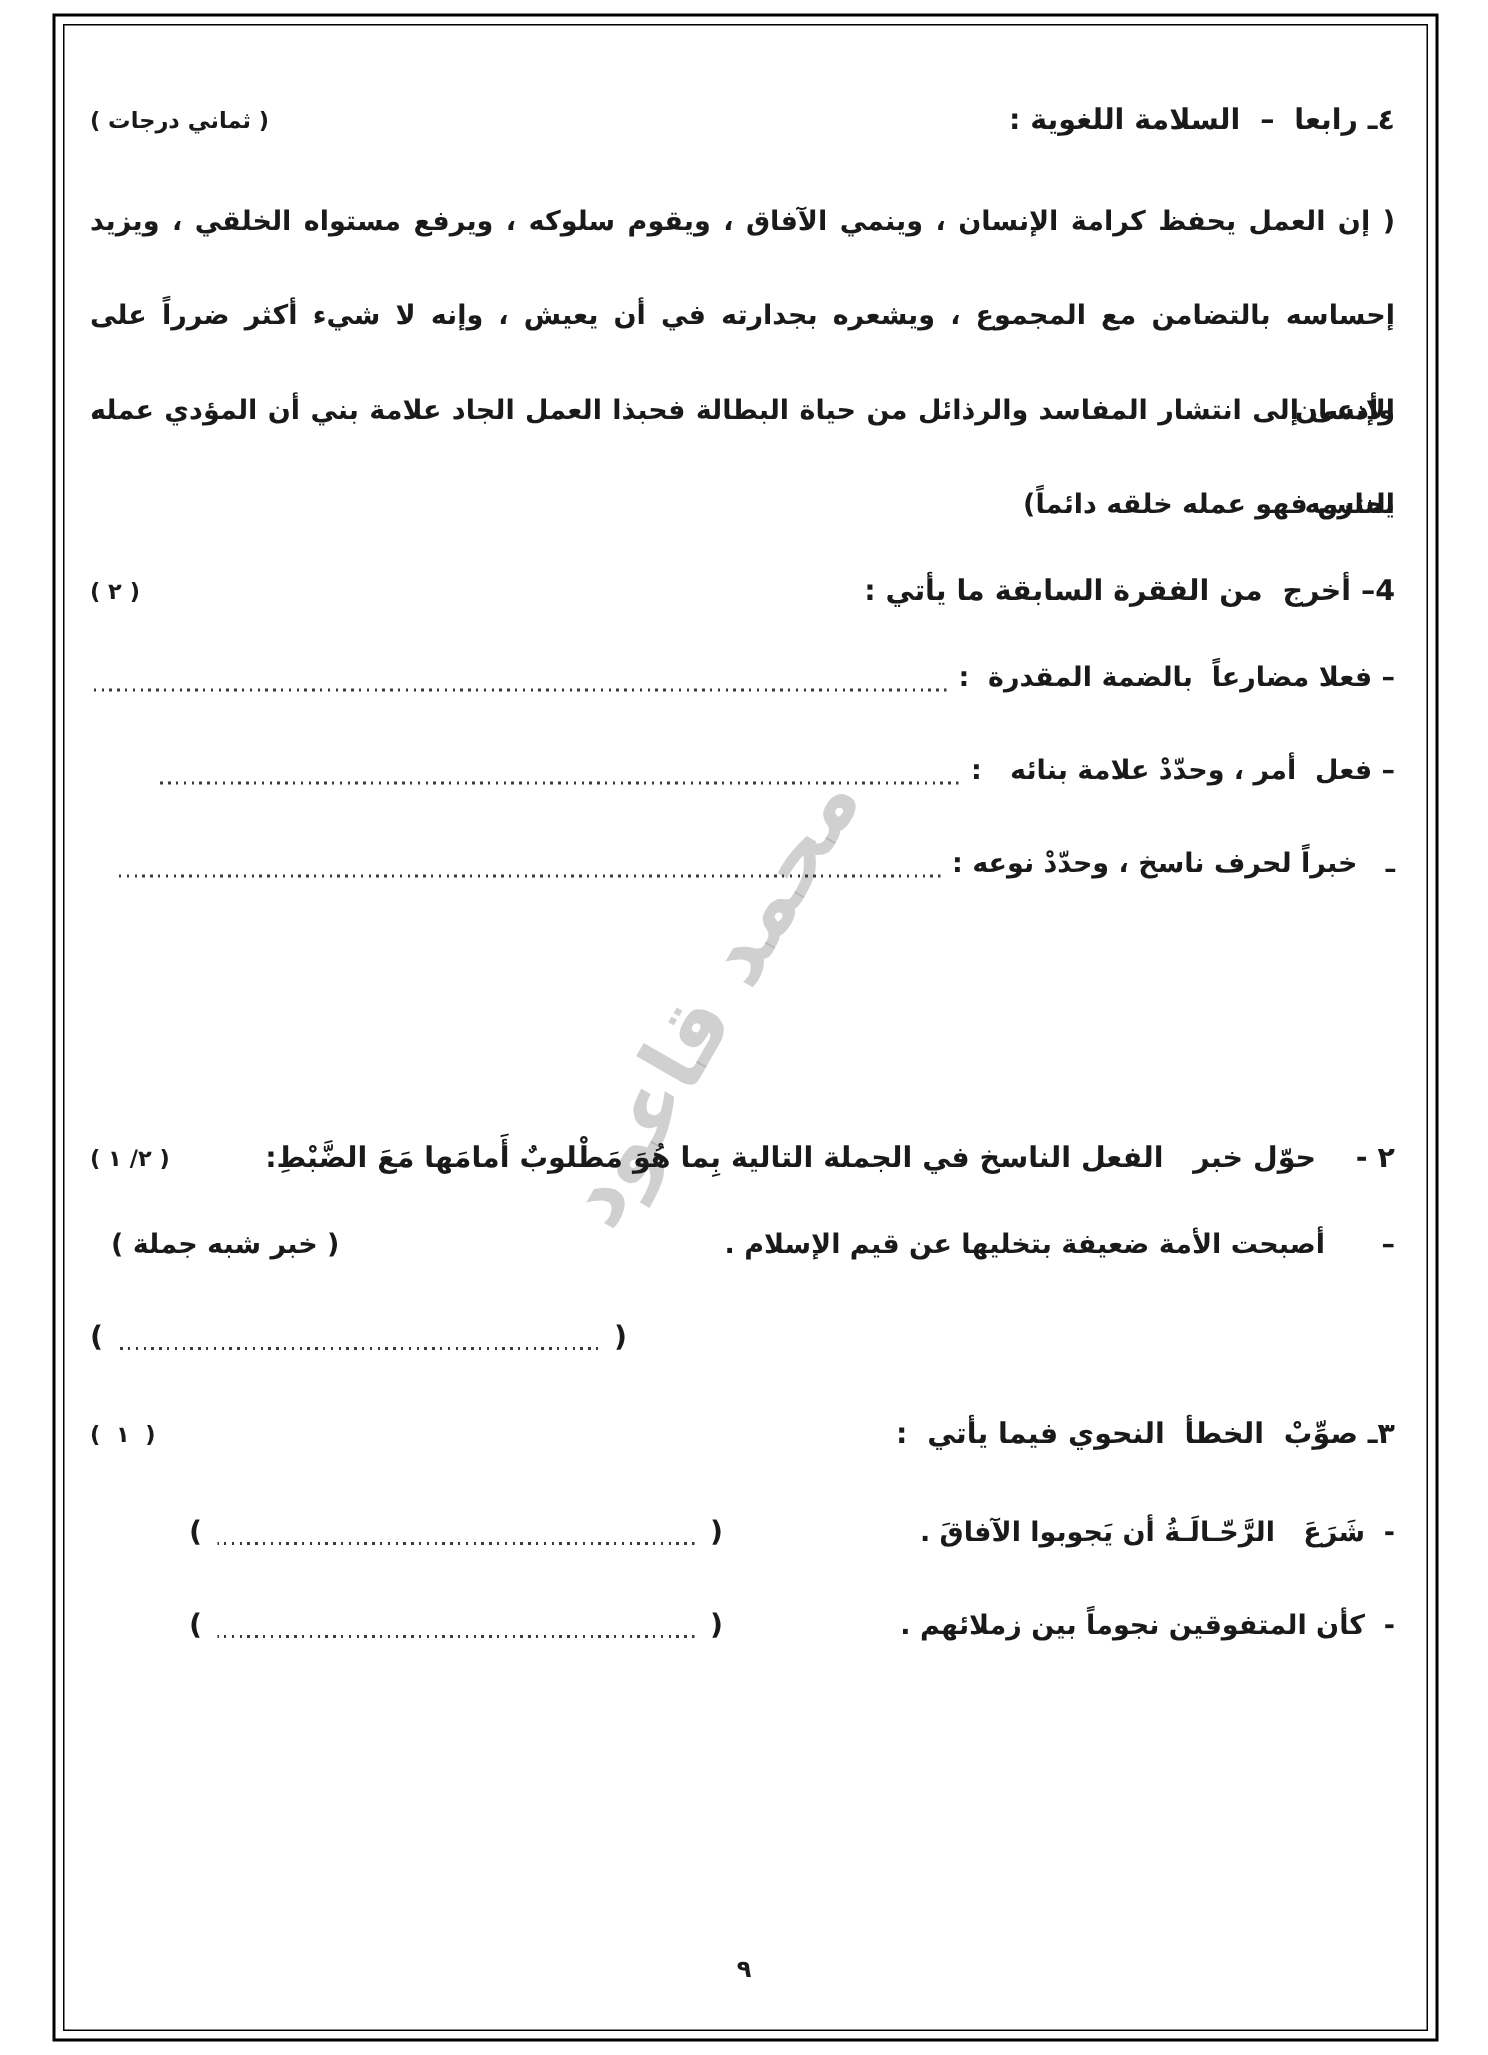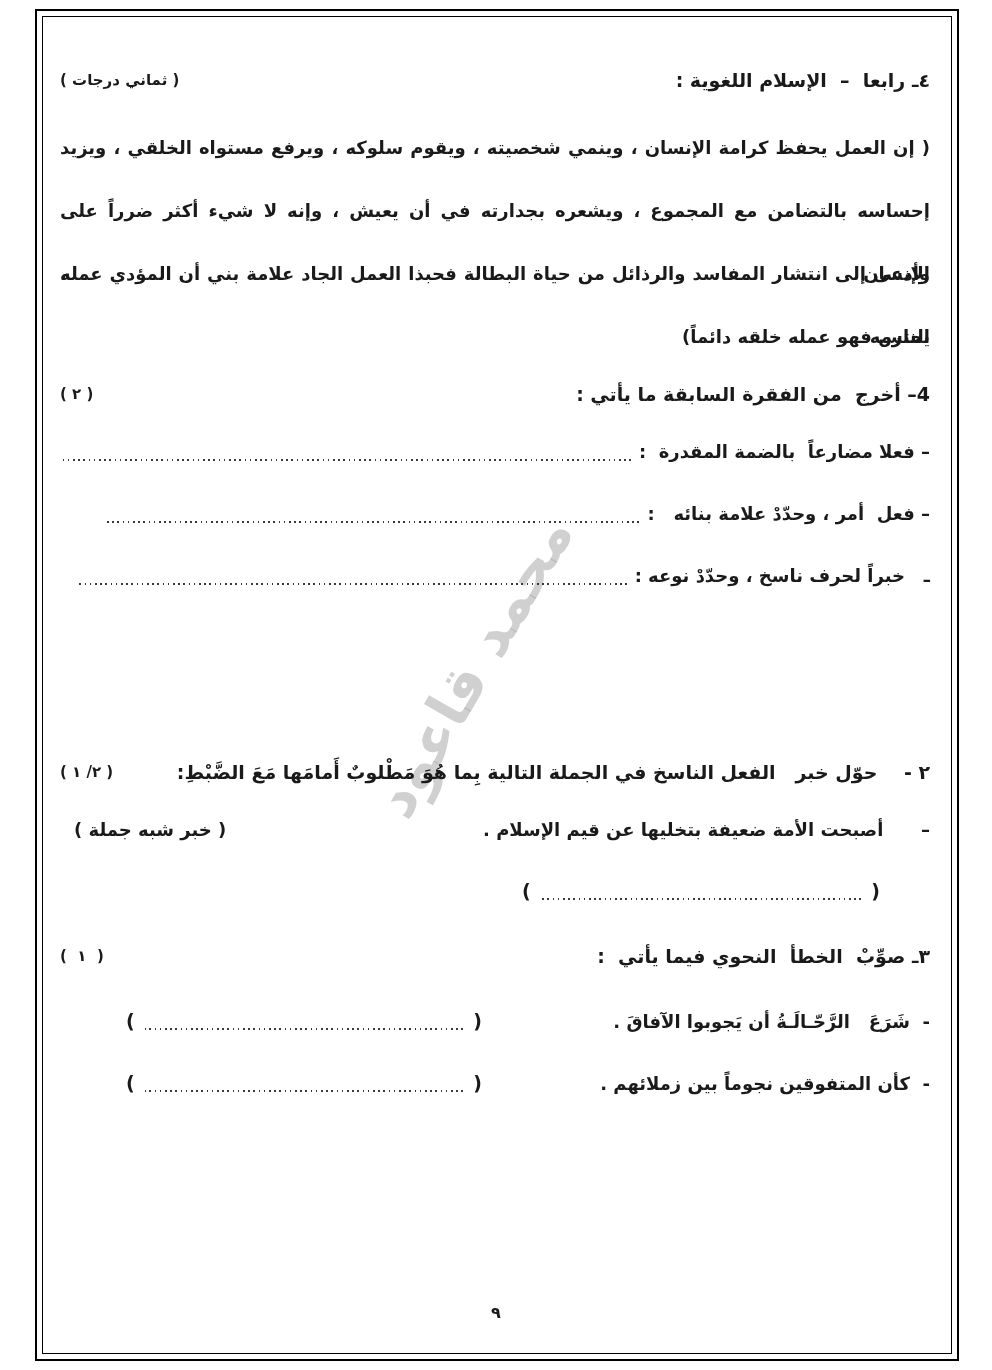--- a/index.html
+++ b/index.html
@@ -35,20 +35,21 @@
     z-index:0;
   }
   .content {
     position:absolute; top:60px; left:60px; right:62px; bottom:40px;
     direction:rtl;
     z-index:1;
   }
   .row {
     display:flex; align-items:center;
     white-space:pre-wrap;
+    justify-content:flex-end;
   }
   .header-row { height:40px; justify-content:space-between; font-size:19px; }
   .passage { margin-top:16px; font-size:18px; }
   .pline {
     height:63px; line-height:63px;
     text-align:justify; text-align-last:justify;
     white-space:normal;
   }
   .pline.last { text-align-last:right; }
   .qtitle-row { height:52px; justify-content:space-between; font-size:19px; }
@@ -87,26 +88,26 @@
 <body>
 
 <div class="page">
   <div class="frame-outer"></div>
   <div class="frame-inner"></div>
   <div class="watermark">محمد قاعود</div>
 
   <div class="content">
 
     <div class="row header-row">
-      <span>٤ـ رابعا  –  الإسلام اللغوية :</span>
+      <span>٤ـ رابعا  –  السلامة اللغوية :</span>
       <span class="marks">( ثماني درجات )</span>
     </div>
 
     <div class="passage">
-      <div class="pline">( إن العمل يحفظ كرامة الإنسان ، وينمي شخصيته ، ويقوم سلوكه ، ويرفع مستواه الخلقي ، ويزيد</div>
+      <div class="pline">( إن العمل يحفظ كرامة الإنسان ، وينمي الآفاق ، ويقوم سلوكه ، ويرفع مستواه الخلقي ، ويزيد</div>
       <div class="pline">إحساسه بالتضامن مع المجموع ، ويشعره بجدارته في أن يعيش ، وإنه لا شيء أكثر ضرراً على الإنسان ،</div>
       <div class="pline">وأدعى إلى انتشار المفاسد والرذائل من حياة البطالة فحبذا العمل الجاد علامة بني أن المؤدي عمله يحترمه</div>
       <div class="pline last">الناس فهو عمله خلقه دائماً)</div>
     </div>
 
     <div class="row qtitle-row">
       <span>4– أخرج  من الفقرة السابقة ما يأتي :</span>
       <span class="marks">( ٢ )</span>
     </div>
 

